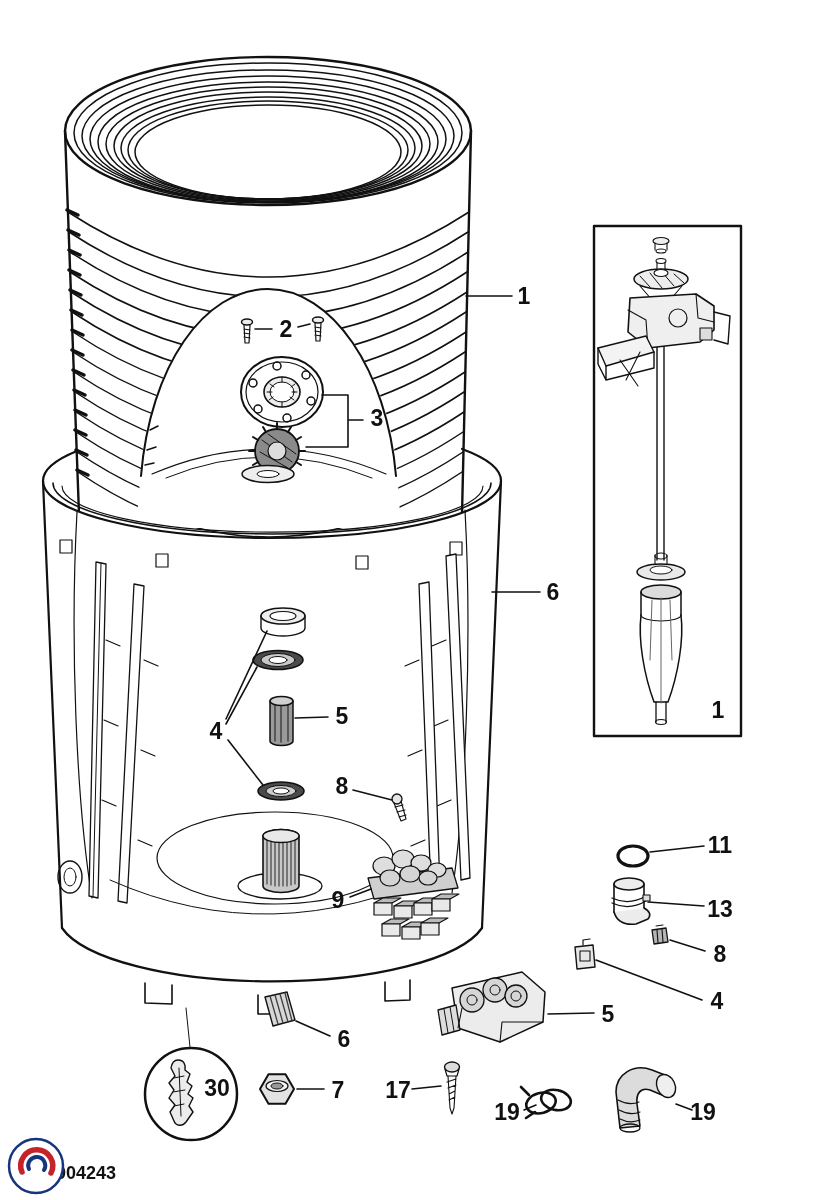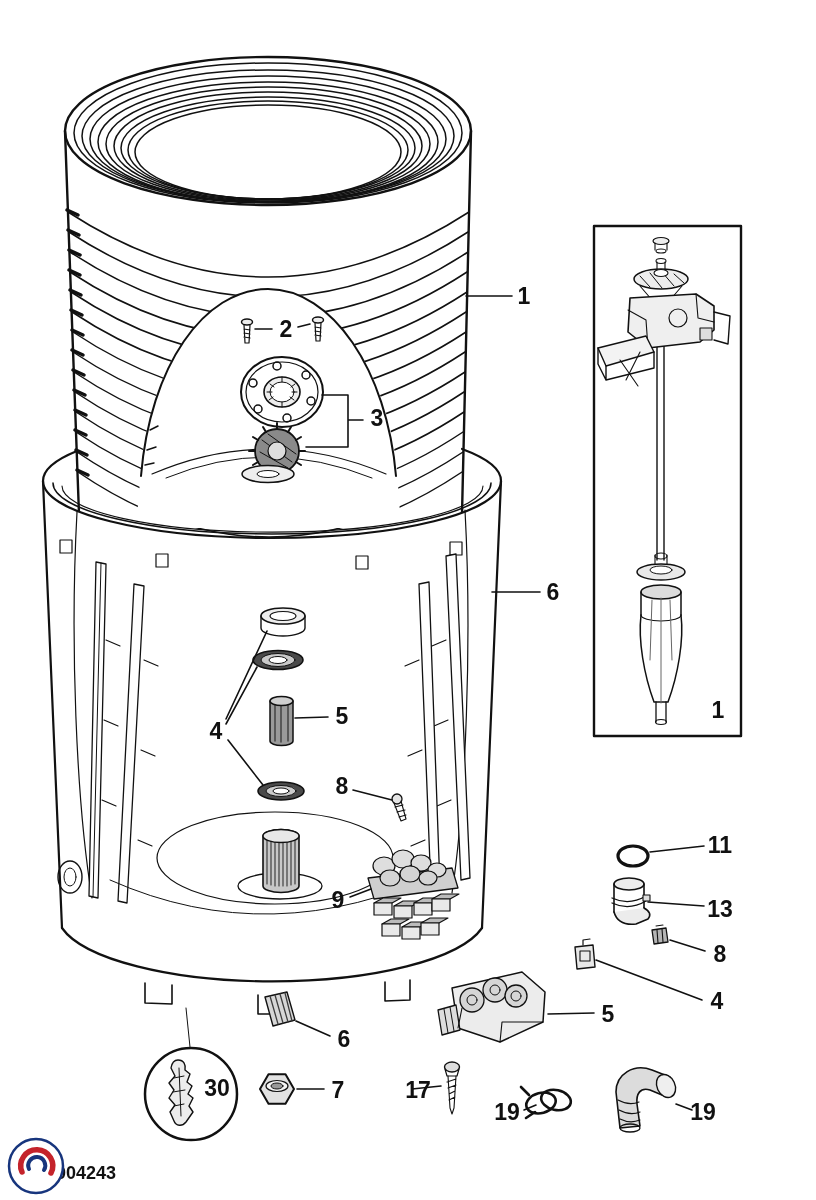--- a/index.html
+++ b/index.html
@@ -346,21 +346,21 @@
 <div class="part-label" style="left:338px;top:1090px">7</div>
 <div class="part-label" style="left:342px;top:786px">8</div>
 <div class="part-label" style="left:338px;top:900px">9</div>
 <div class="part-label" style="left:553px;top:592px">6</div>
 <div class="part-label" style="left:718px;top:710px">1</div>
 <div class="part-label" style="left:720px;top:845px">11</div>
 <div class="part-label" style="left:720px;top:909px">13</div>
 <div class="part-label" style="left:720px;top:954px">8</div>
 <div class="part-label" style="left:717px;top:1001px">4</div>
 <div class="part-label" style="left:608px;top:1014px">5</div>
-<div class="part-label" style="left:418px;top:1090px">17</div>
+<div class="part-label" style="left:398px;top:1090px">17</div>
 <div class="part-label" style="left:507px;top:1112px">19</div>
 <div class="part-label" style="left:703px;top:1112px">19</div>
 <div class="part-label" style="left:217px;top:1088px">30</div>
 
 <div class="watermark">004243</div>
 
 <svg class="logo" width="60" height="60" viewBox="0 0 60 60" fill="none">
   <circle cx="30" cy="30" r="27" fill="#fff" stroke="#17357d" stroke-width="2.5"></circle>
   <path d="M16,36 A16,16 0 1 1 45,37" stroke="#c4232b" stroke-width="5.5" stroke-linecap="round"></path>
   <path d="M23,33 A8.5,8.5 0 1 1 38,34" stroke="#17357d" stroke-width="4" stroke-linecap="round"></path>

